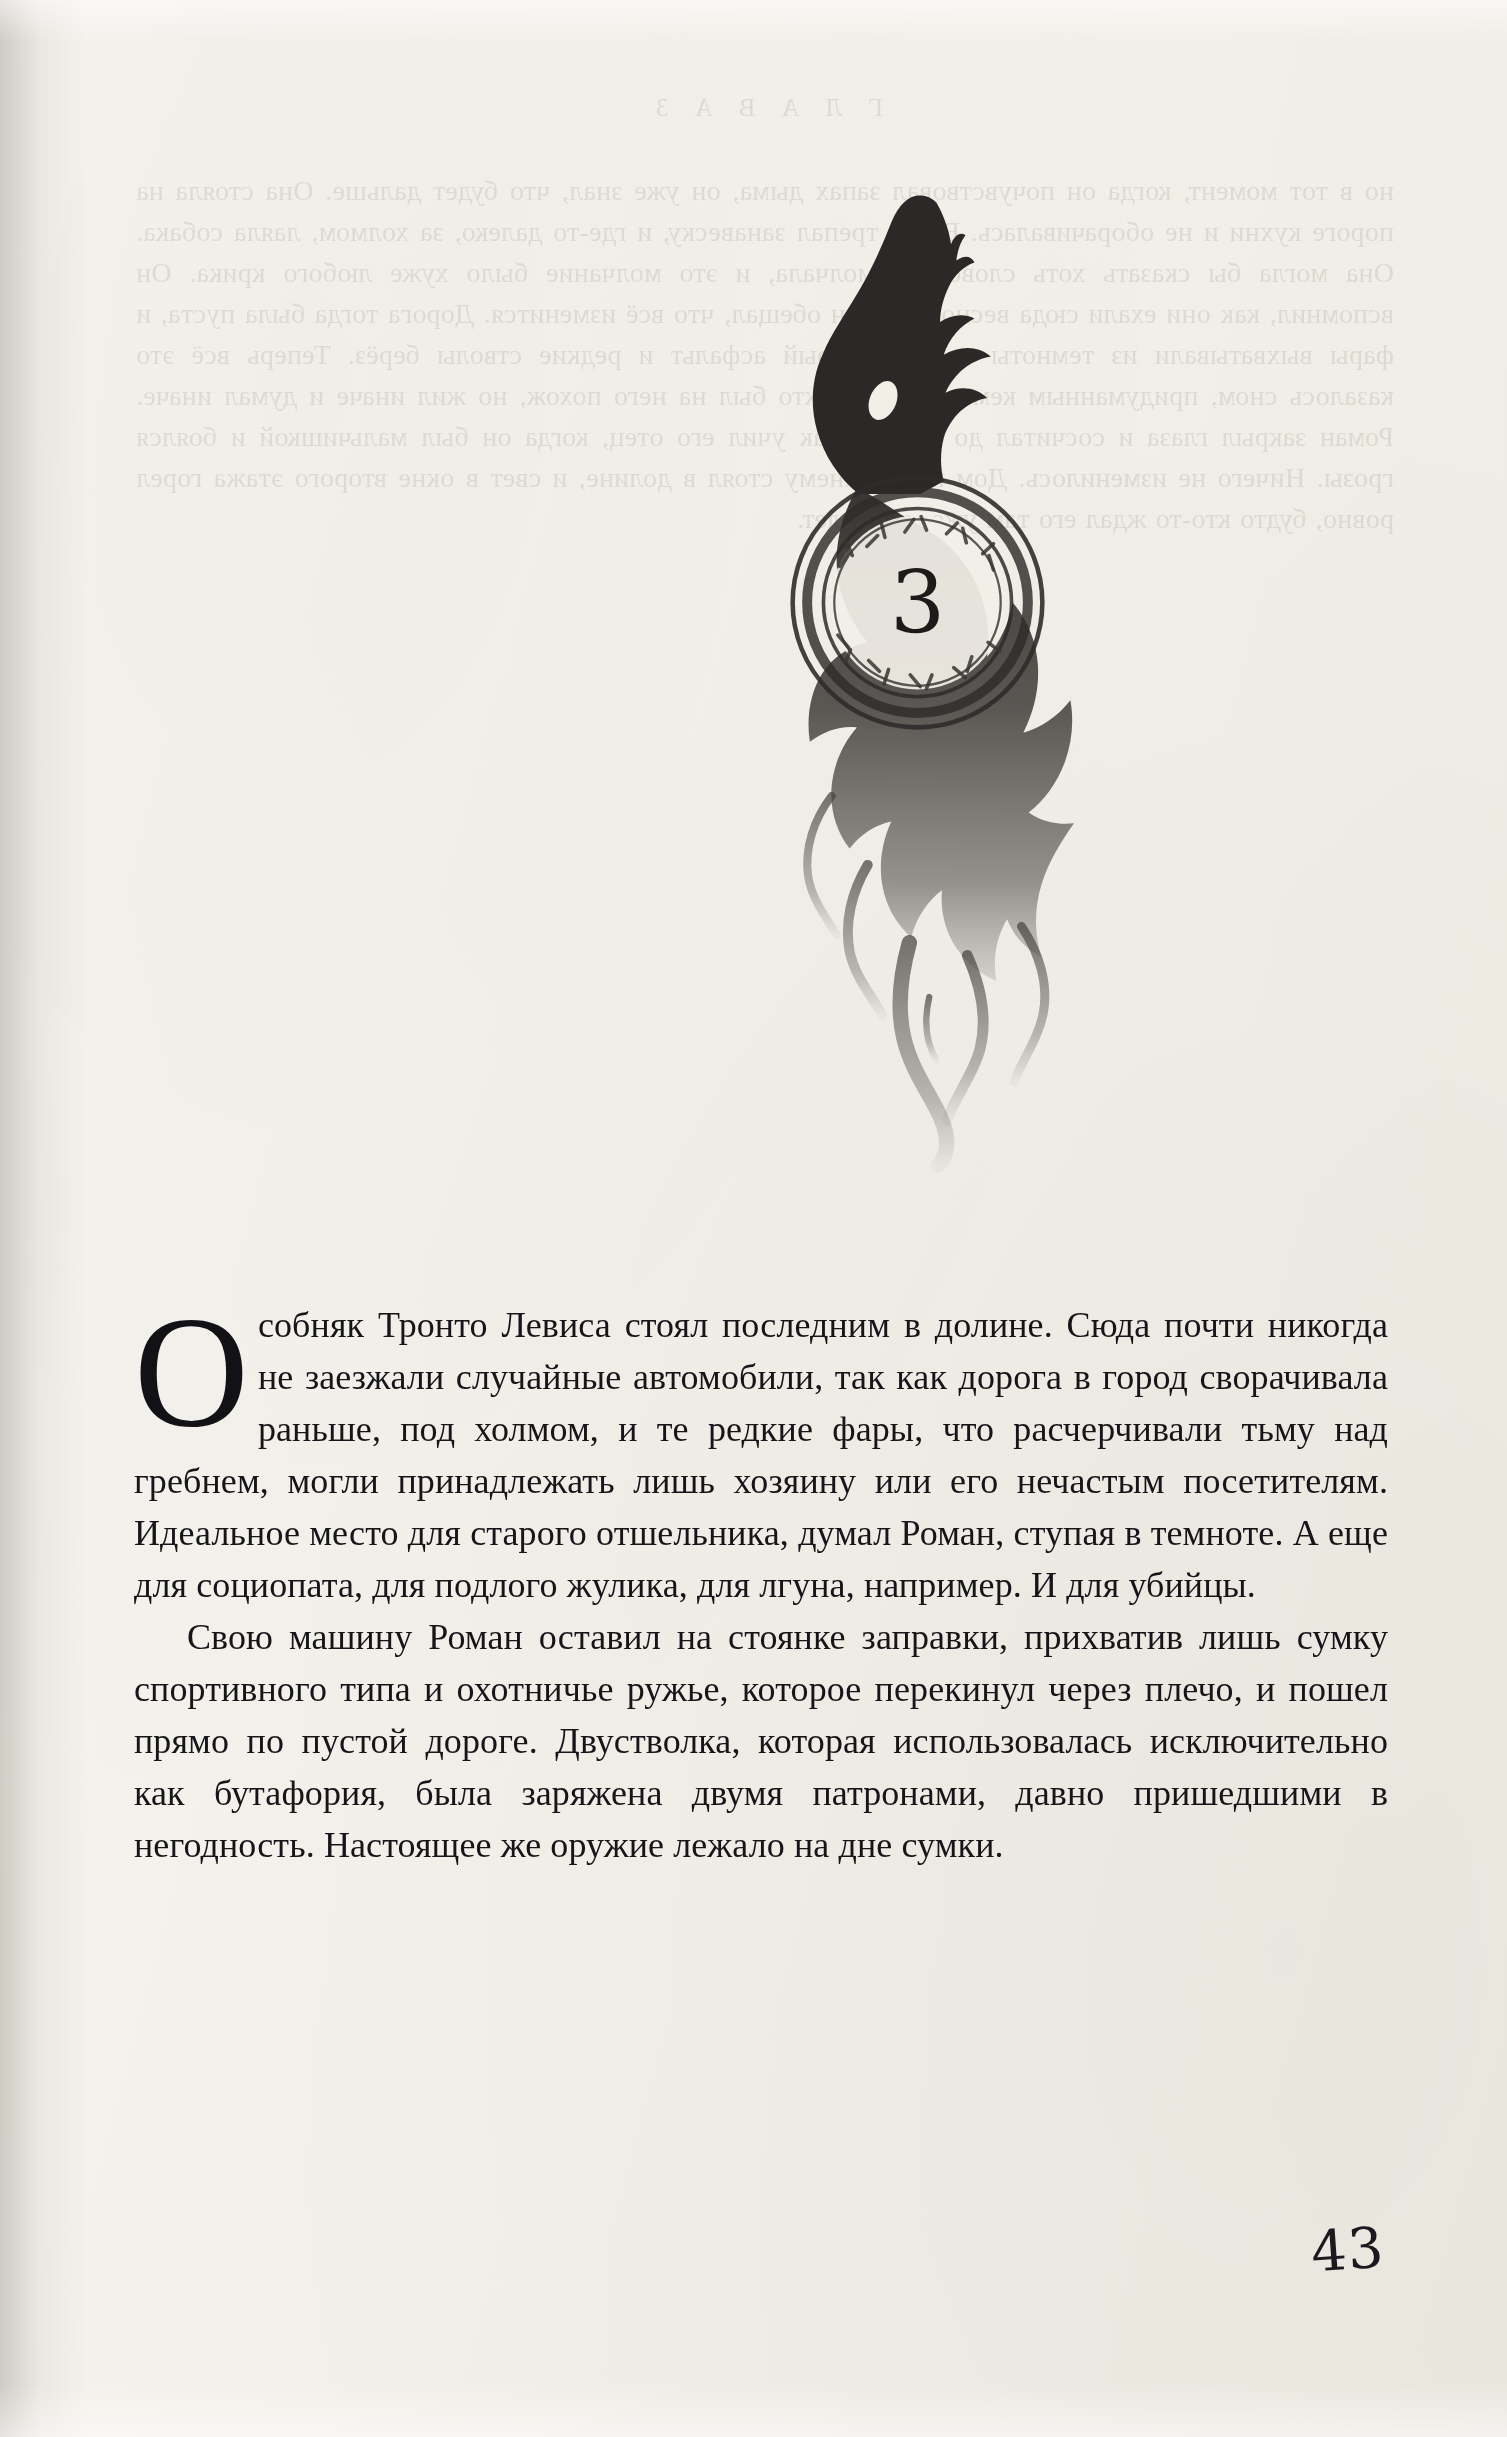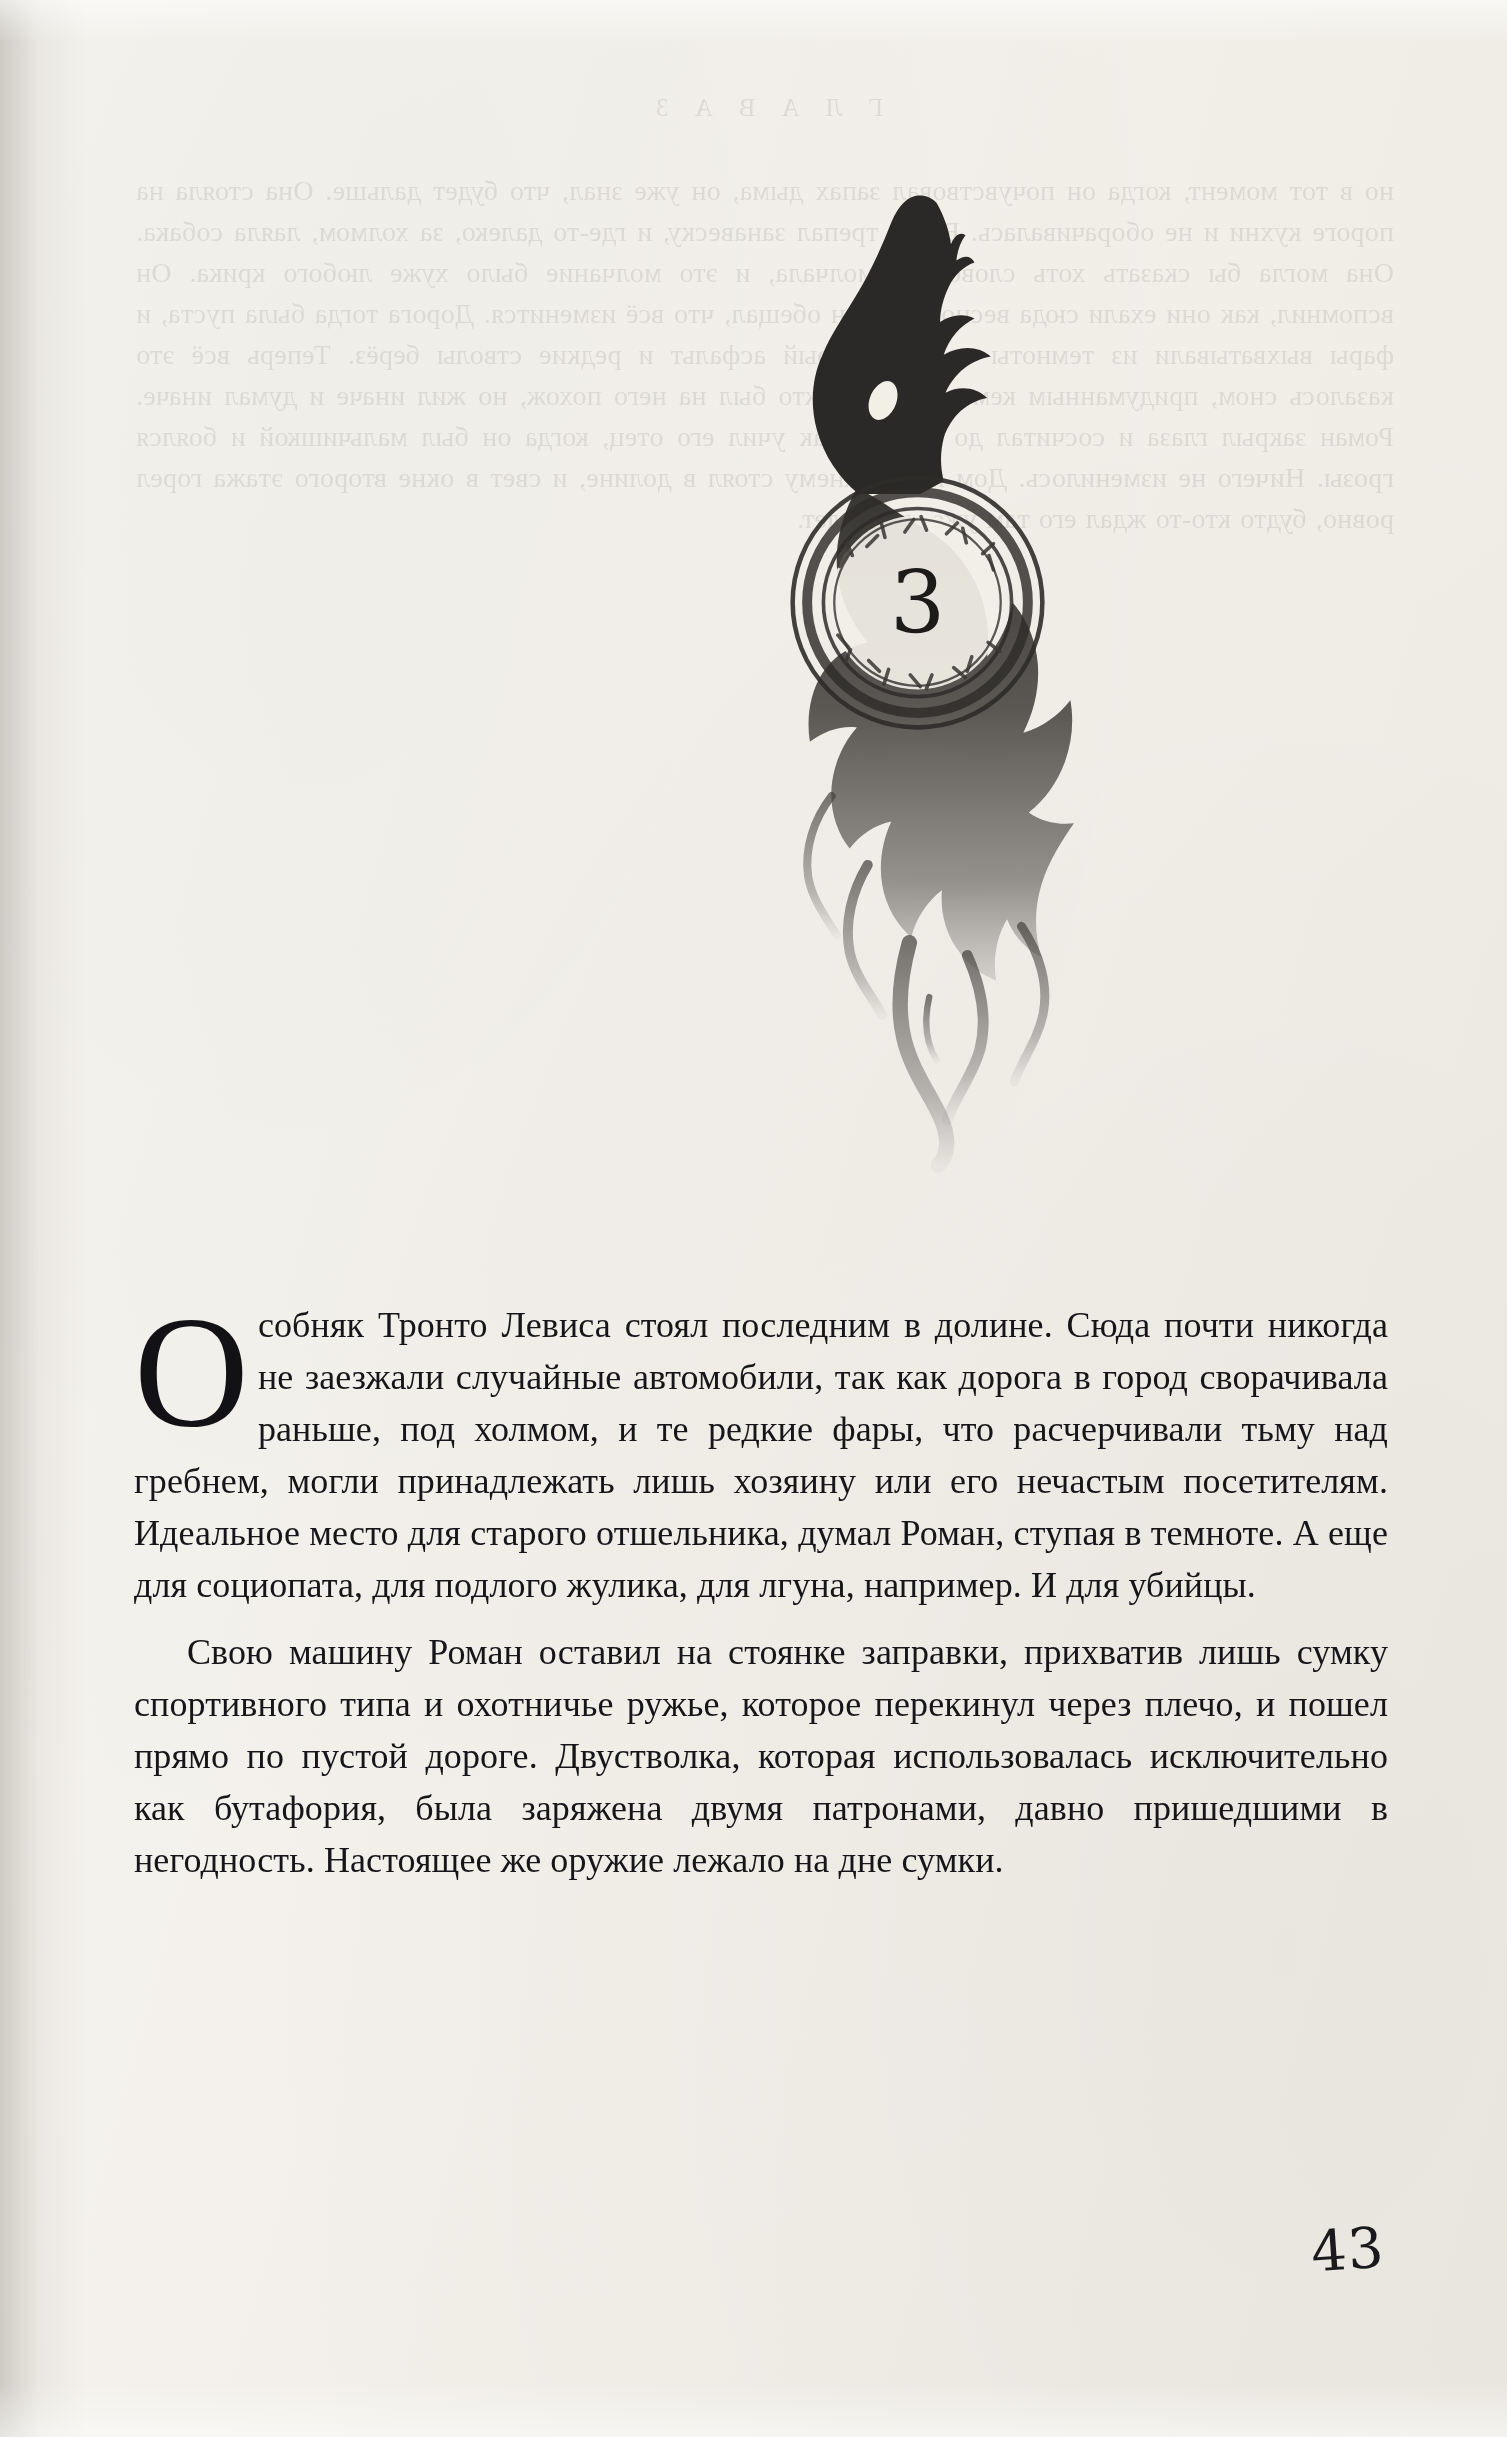--- a/index.html
+++ b/index.html
@@ -87,21 +87,21 @@
     top: 1299px;
     width: 1254px;
     font-size: 36px;
     line-height: 52px;
     color: #16151a;
     text-align: justify;
     text-justify: inter-word;
     letter-spacing: 0.1px;
   }
   .body-text p { margin: 0; }
-  .body-text p.indent { text-indent: 53px; margin-top: 15px; }
+  .body-text p.indent { text-indent: 53px; }
   .dropcap-para {
     position: relative;
     min-height: 158px;
   }
   .dropcap {
     float: left;
     font-size: 159px;
     line-height: 0.82;
     margin: 7.2px 9px -5.4px 0;
     font-family: "Liberation Serif", serif;

